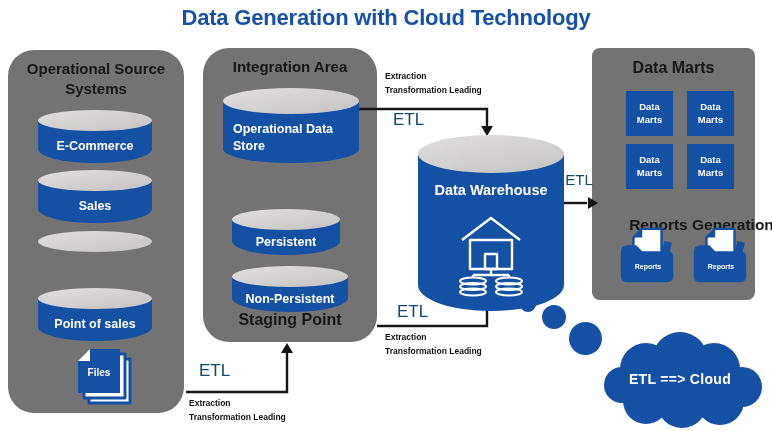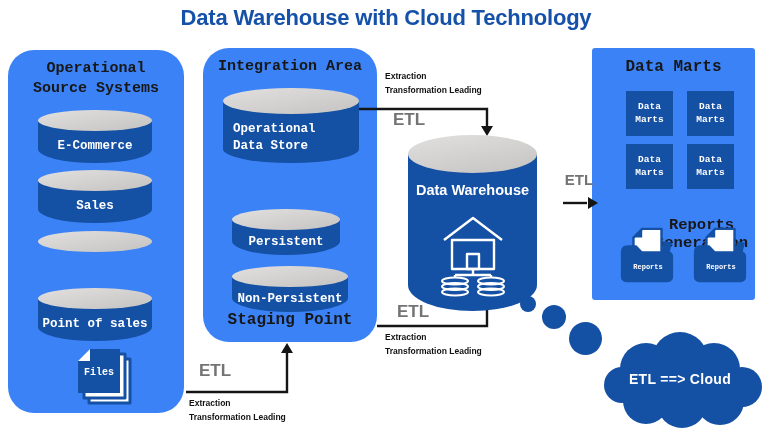--- a/index.html
+++ b/index.html
@@ -7,21 +7,21 @@
   .canvas{
     position:relative;width:772px;height:431px;overflow:hidden;background:#fff;
     font-family:"Liberation Sans",sans-serif;color:#1b1b1b;
   }
   
   .diagram-title{
     position:absolute;top:5px;left:0;width:100%;text-align:center;
     font-size:22px;font-weight:800;color:#1551a8;letter-spacing:-.2px;
   }
   
-  .panel{position:absolute;background:#3b82f6;border-radius:26px;font-family:Liberation Mono, monospace;}
+  .panel{position:absolute;background:#737373;border-radius:26px;}
   .panel-title{
     position:absolute;top:9px;left:0;width:100%;text-align:center;
     font-size:15px;font-weight:800;line-height:1.35;color:#171717;
   }
   
   .cyl{position:absolute;}
   .cyl .cap{
     position:absolute;left:0;right:0;top:0;border-radius:50%;
     background:linear-gradient(170deg,#dedcda 15%,#c8c6c4 90%);z-index:2;
   }
@@ -47,39 +47,39 @@
   
   .mart-box{
     position:absolute;background:#1450a4;display:flex;align-items:center;justify-content:center;
     text-align:center;color:#fff;font-size:9.5px;font-weight:700;line-height:1.35;padding:4px;
   }
   .reports-title{position:absolute;top:168px;left:0;width:100%;text-align:center;font-size:15.5px;font-weight:800;color:#171717;margin-left:28px;}
   
   .icon-wrap{position:absolute;}
   .icon-label{position:absolute;color:#fff;font-weight:700;text-align:center;}
   
-  .etl-label{position:absolute;font-size:17px;font-weight:700;color:#737373;}
+  .etl-label{position:absolute;font-size:17px;font-weight:400;color:#0c4a6e;}
   .etl-label.sm{font-size:15px;}
   .etl-caption{position:absolute;font-size:8.5px;font-weight:700;color:#111;line-height:1.6;}
   .etl-caption span{display:block;}
   
   .bubble{position:absolute;border-radius:50%;background:#1450a4;}
   .cloud-label{
     position:absolute;left:0;width:100%;text-align:center;color:#fff;
     font-size:14px;font-weight:800;letter-spacing:.3px;
   }
   svg{display:block;}
   .arrows{position:absolute;left:0;top:0;pointer-events:none;}
 </style>
 </head>
 <body>
 
 <div class="canvas">
 
-  <div class="diagram-title">Data Warehouse with Cloud Technology</div>
+  <div class="diagram-title">Data Generation with Cloud Technology</div>
 
   <section class="panel" style="left:8px;top:50px;width:176px;height:363px;">
     <div class="panel-title" style="padding:0 14px;">Operational Source Systems</div>
 
     <div class="cyl cyl-sm" style="left:30px;top:60px;width:114px;height:53px;">
       <div class="cap"></div>
       <div class="body">E-Commerce</div>
     </div>
     <div class="cyl cyl-sm" style="left:30px;top:120px;width:114px;height:53px;">
       <div class="cap"></div>
@@ -119,21 +119,21 @@
       <div class="body">Persistent</div>
     </div>
     <div class="cyl cyl-sm" style="left:29px;top:218px;width:116px;height:46px;">
       <div class="cap"></div>
       <div class="body">Non-Persistent</div>
     </div>
 
     <div class="staging-label">Staging Point</div>
   </section>
 
-  <div class="cyl cyl-wh" style="left:408px;top:135px;width:129px;height:176px;">
+  <div class="cyl cyl-wh" style="left:418px;top:135px;width:146px;height:176px;">
     <div class="cap"></div>
     <div class="body"></div>
     <div class="wh-label">Data Warehouse</div>
     <div class="wh-icon">
       <svg width="92" height="88" viewBox="0 0 92 88">
         <g fill="none" stroke="#ffffff" stroke-width="2.4" stroke-linejoin="round">
           <polyline points="17,31 46,9 75,31"></polyline>
           <rect x="25" y="31" width="42" height="29"></rect>
           <rect x="40" y="45" width="12" height="15"></rect>
           <line x1="46" y1="60" x2="46" y2="66"></line>
@@ -146,21 +146,21 @@
           <ellipse cx="28" cy="77.5" rx="13" ry="3.6"></ellipse>
           <ellipse cx="28" cy="83" rx="13" ry="3.6"></ellipse>
           <ellipse cx="64" cy="72" rx="13" ry="3.6"></ellipse>
           <ellipse cx="64" cy="77.5" rx="13" ry="3.6"></ellipse>
           <ellipse cx="64" cy="83" rx="13" ry="3.6"></ellipse>
         </g>
       </svg>
     </div>
   </div>
 
-  <section class="panel" style="left:592px;top:48px;width:163px;height:252px;border-radius:3px;">
+  <section class="panel" style="left:592px;top:48px;width:163px;height:252px;border-radius:8px;">
     <div class="panel-title" style="font-size:16px;">Data Marts</div>
 
     <div class="mart-box" style="left:34px;top:43px;width:47px;height:45px;">Data Marts</div>
     <div class="mart-box" style="left:95px;top:43px;width:47px;height:45px;">Data Marts</div>
     <div class="mart-box" style="left:34px;top:96px;width:47px;height:45px;">Data Marts</div>
     <div class="mart-box" style="left:95px;top:96px;width:47px;height:45px;">Data Marts</div>
 
     <div class="reports-title">Reports Generation</div>
 
     <div class="icon-wrap" style="left:24px;top:178px;width:62px;height:60px;">

